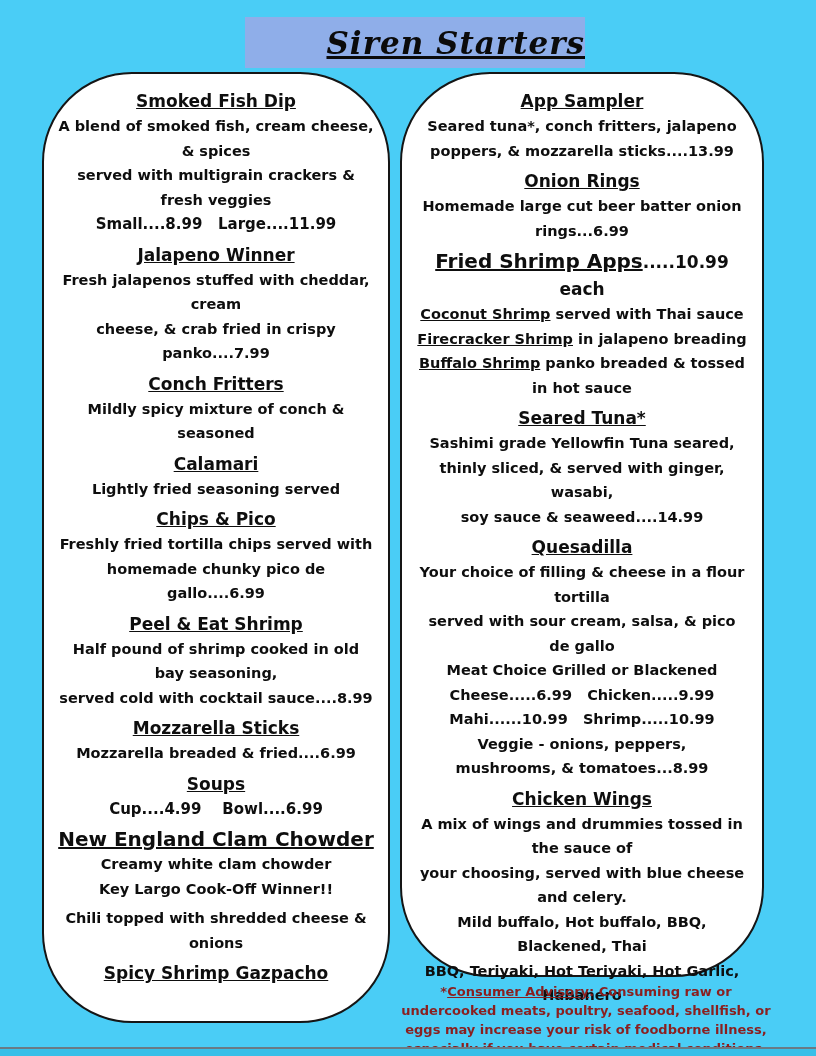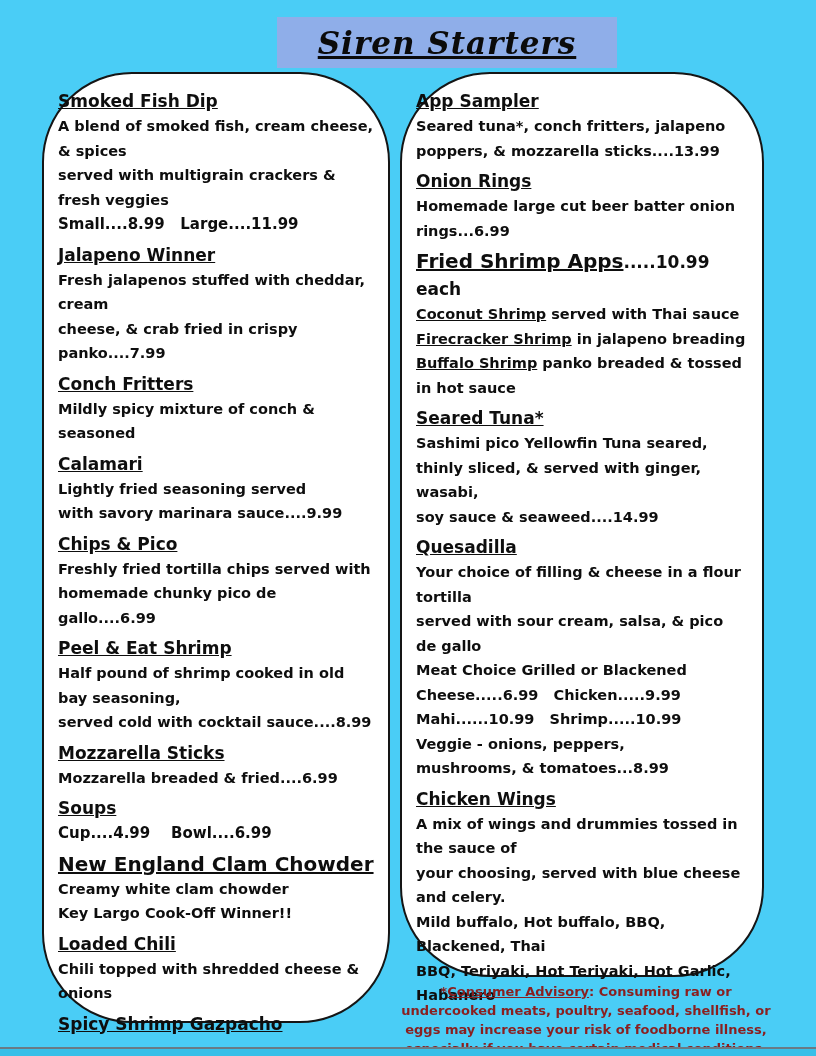--- a/index.html
+++ b/index.html
@@ -18,40 +18,39 @@
   }
   .banner {
     position: absolute;
     left: 245px;
     top: 17px;
     width: 340px;
     height: 51px;
     background: var(--banner, #8FAEE9);
     display: flex;
     align-items: center;
-    justify-content: center;
-    margin-left: 32px;
+    justify-content: flex-end;
   }
   .banner-title {
     font-family: "DejaVu Serif", serif;
     font-style: italic;
     font-weight: bold;
     font-size: 31px;
     color: #0b0b0b;
     text-decoration: underline;
     letter-spacing: 1px;
   }
   .panel {
     position: absolute;
     background: var(--panel, #FFFFFF);
     border: 2px solid #151515;
     border-radius: 90px;
     box-sizing: border-box;
     padding: 12px 14px 10px 14px;
-    text-align: left;
+    text-align: center;
     color: #0e0e0e;
   }
   .panel-left {
     left: 42px;
     top: 72px;
     width: 348px;
     height: 951px;
   }
   .panel-right {
     left: 400px;
@@ -125,21 +124,20 @@
         <div class="item-line">Fresh jalapenos stuffed with cheddar, cream</div>
         <div class="item-line">cheese, &amp; crab fried in crispy panko....7.99</div>
       </div>
       <div class="menu-item">
         <div class="item-title"><span class="tu">Conch Fritters</span></div>
         <div class="item-line">Mildly spicy mixture of conch &amp; seasoned</div>
       </div>
       <div class="menu-item">
         <div class="item-title"><span class="tu">Calamari</span></div>
         <div class="item-line">Lightly fried seasoning served</div>
-        <div class="item-line">with savory marinara sauce....9.99</div>
       </div>
       <div class="menu-item">
         <div class="item-title"><span class="tu">Chips &amp; Pico</span></div>
         <div class="item-line">Freshly fried tortilla chips served with</div>
         <div class="item-line">homemade chunky pico de gallo....6.99</div>
       </div>
       <div class="menu-item">
         <div class="item-title"><span class="tu">Peel &amp; Eat Shrimp</span></div>
         <div class="item-line">Half pound of shrimp cooked in old bay seasoning,</div>
         <div class="item-line">served cold with cocktail sauce....8.99</div>
@@ -151,21 +149,20 @@
       <div class="menu-item">
         <div class="item-title"><span class="tu">Soups</span></div>
         <div class="item-line small">Cup....4.99    Bowl....6.99</div>
       </div>
       <div class="menu-item">
         <div class="item-title big"><span class="tu">New England Clam Chowder</span></div>
         <div class="item-line">Creamy white clam chowder</div>
         <div class="item-line">Key Largo Cook-Off Winner!!</div>
       </div>
       <div class="menu-item">
-        <div class="item-title"><span class="tu">Loaded Chili</span></div>
         <div class="item-line">Chili topped with shredded cheese &amp; onions</div>
       </div>
       <div class="menu-item">
         <div class="item-title"><span class="tu">Spicy Shrimp Gazpacho</span></div>
       </div>
     </div>
 
   <div class="panel panel-right">
       <div class="menu-item">
         <div class="item-title"><span class="tu">App Sampler</span></div>
@@ -177,21 +174,21 @@
         <div class="item-line">Homemade large cut beer batter onion rings...6.99</div>
       </div>
       <div class="menu-item">
         <div class="item-title big"><span class="tu">Fried Shrimp Apps</span><span class="suffix">.....10.99 each</span></div>
         <div class="item-line"><span class="lu">Coconut Shrimp</span> served with Thai sauce</div>
         <div class="item-line"><span class="lu">Firecracker Shrimp</span> in jalapeno breading</div>
         <div class="item-line"><span class="lu">Buffalo Shrimp</span> panko breaded &amp; tossed in hot sauce</div>
       </div>
       <div class="menu-item">
         <div class="item-title"><span class="tu">Seared Tuna*</span></div>
-        <div class="item-line">Sashimi pico Yellowfin Tuna seared,</div>
+        <div class="item-line">Sashimi grade Yellowfin Tuna seared,</div>
         <div class="item-line">thinly sliced, &amp; served with ginger, wasabi,</div>
         <div class="item-line">soy sauce &amp; seaweed....14.99</div>
       </div>
       <div class="menu-item">
         <div class="item-title"><span class="tu">Quesadilla</span></div>
         <div class="item-line">Your choice of filling &amp; cheese in a flour tortilla</div>
         <div class="item-line">served with sour cream, salsa, &amp; pico de gallo</div>
         <div class="item-line">Meat Choice Grilled or Blackened</div>
         <div class="item-line">Cheese.....6.99   Chicken.....9.99</div>
         <div class="item-line">Mahi......10.99   Shrimp.....10.99</div>

